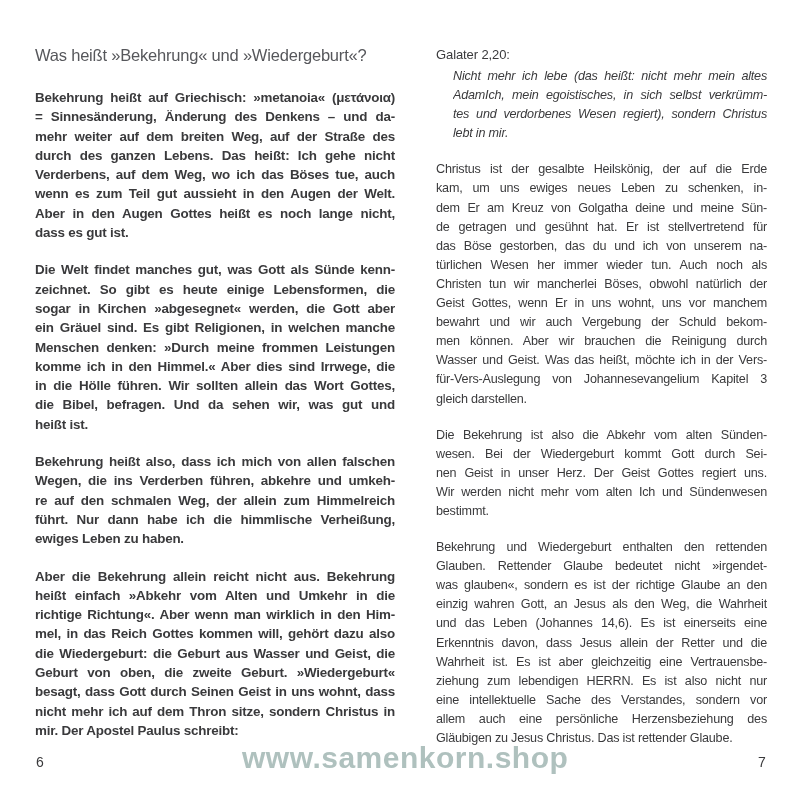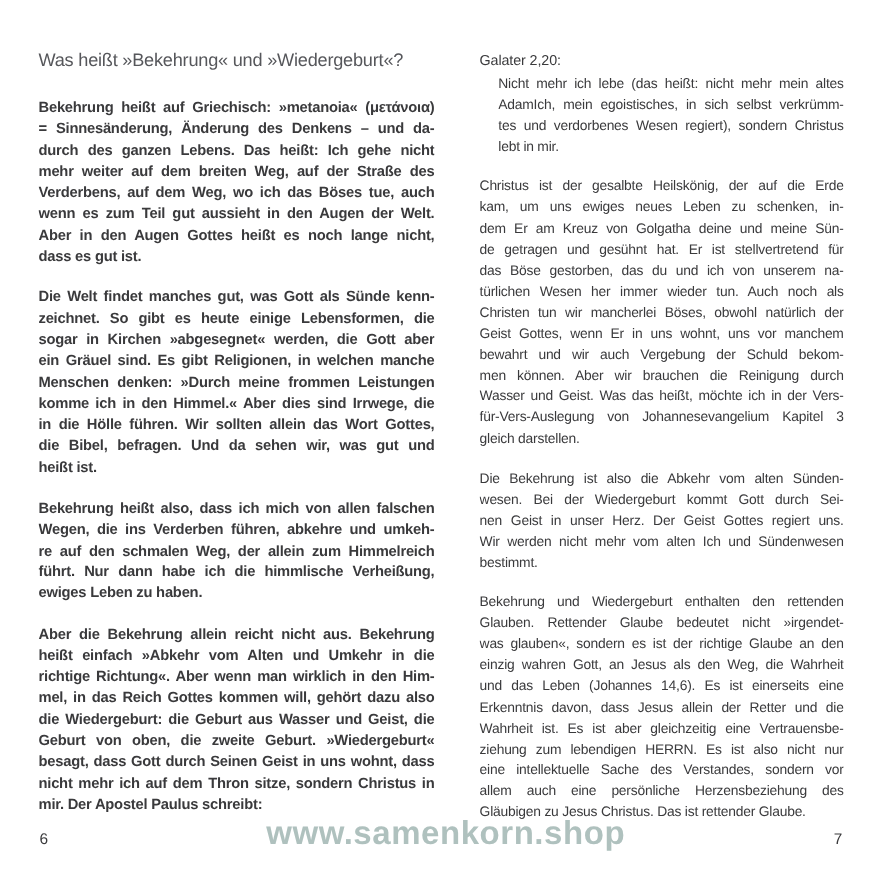--- a/index.html
+++ b/index.html
@@ -51,20 +51,21 @@
     margin-bottom: 17px;
   }
   .ref {
     font-size: 13px;
     line-height: 20px;
     letter-spacing: -0.1px;
     color: var(--text, #3a3a3c);
     margin: 0 0 2px 0;
   }
   .quote {
+    font-style: italic;
     font-size: 12.6px;
     line-height: 19.1px;
     letter-spacing: -0.2px;
     padding-left: 17px;
     margin-bottom: 17px;
   }
   
   .jline {
     text-align: justify;
     text-align-last: justify;
@@ -109,22 +110,22 @@
 </head>
 <body>
 
 <div class="spread">
 
   <div class="page page-left">
     <div class="heading">Was heißt »Bekehrung« und »Wiedergeburt«?</div>
     <div class="para">
         <div class="jline">Bekehrung heißt auf Griechisch: »metanoia« (μετάνοια)</div>
         <div class="jline">= Sinnesänderung, Änderung des Denkens – und da-</div>
+        <div class="jline">mehr weiter auf dem breiten Weg, auf der Straße des</div>
         <div class="jline">durch des ganzen Lebens. Das heißt: Ich gehe nicht</div>
-        <div class="jline">mehr weiter auf dem breiten Weg, auf der Straße des</div>
         <div class="jline">Verderbens, auf dem Weg, wo ich das Böses tue, auch</div>
         <div class="jline">wenn es zum Teil gut aussieht in den Augen der Welt.</div>
         <div class="jline">Aber in den Augen Gottes heißt es noch lange nicht,</div>
         <div class="jline last">dass es gut ist.</div>
       </div>
     <div class="para">
         <div class="jline">Die Welt findet manches gut, was Gott als Sünde kenn-</div>
         <div class="jline">zeichnet. So gibt es heute einige Lebensformen, die</div>
         <div class="jline">sogar in Kirchen »abgesegnet« werden, die Gott aber</div>
         <div class="jline">ein Gräuel sind. Es gibt Religionen, in welchen manche</div>

